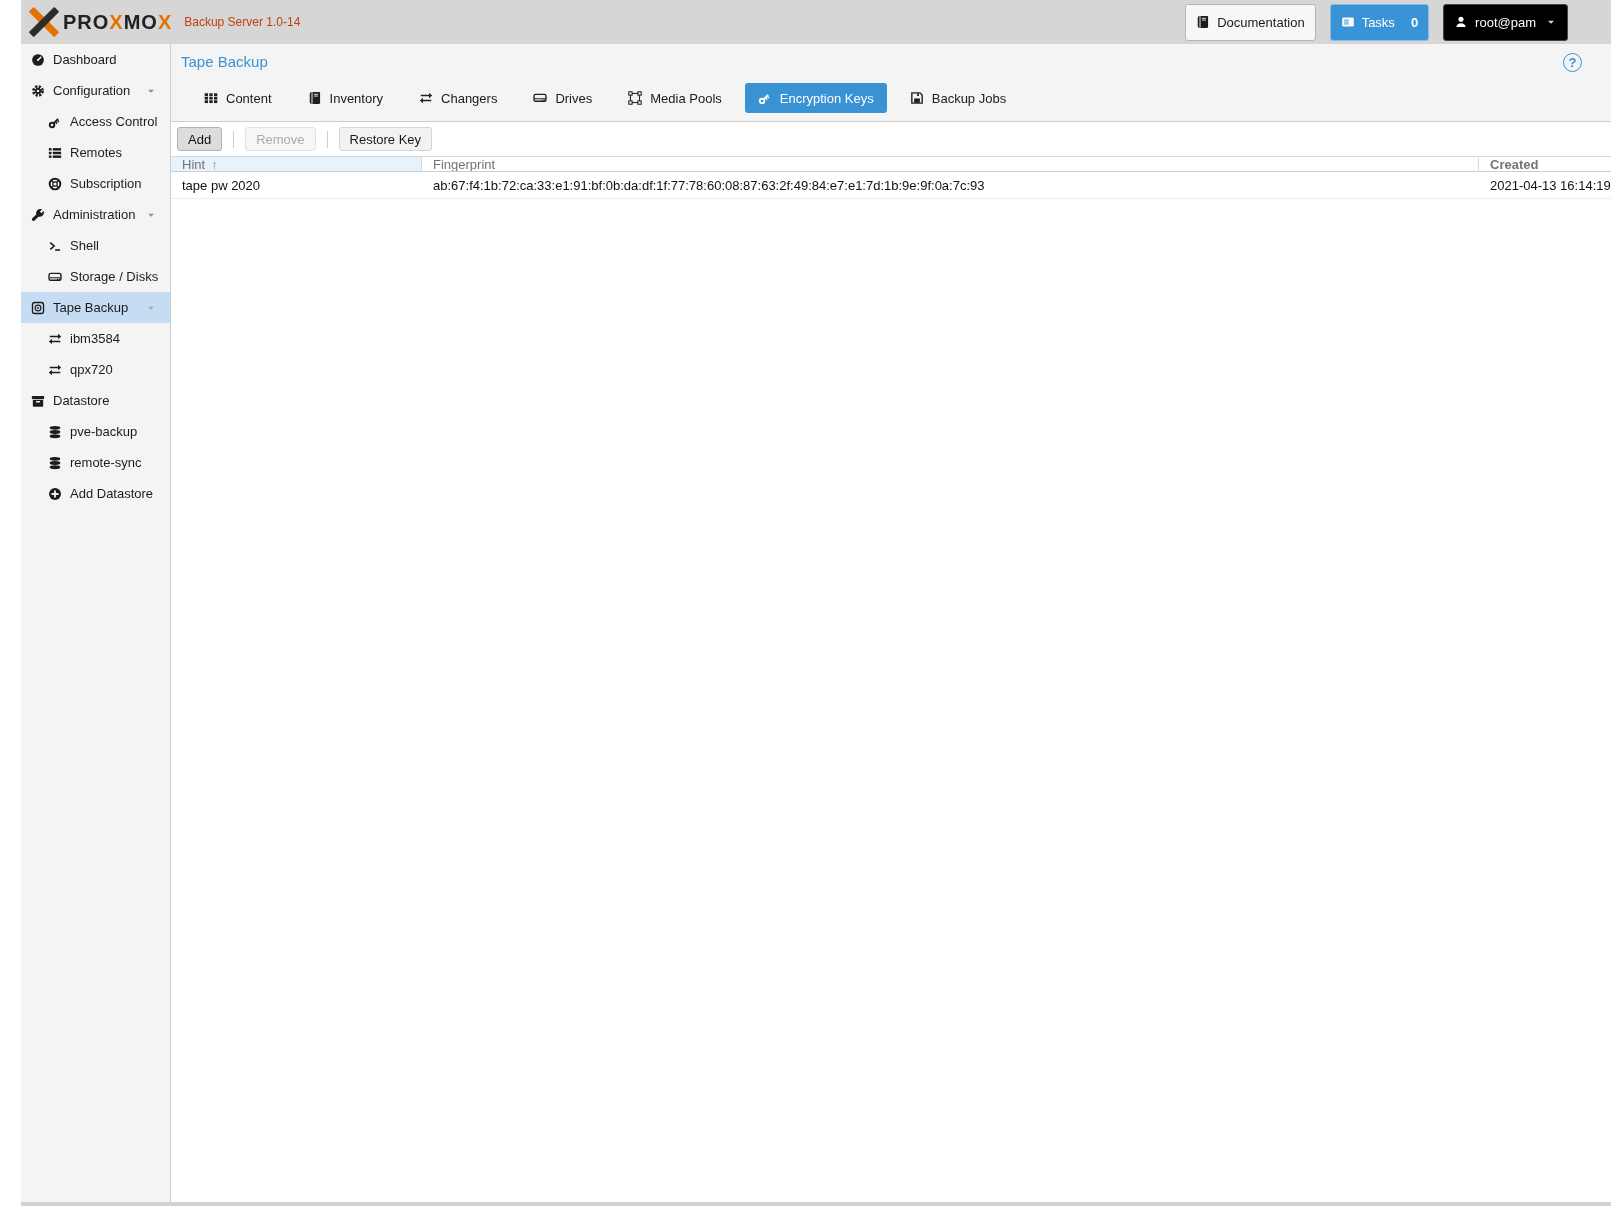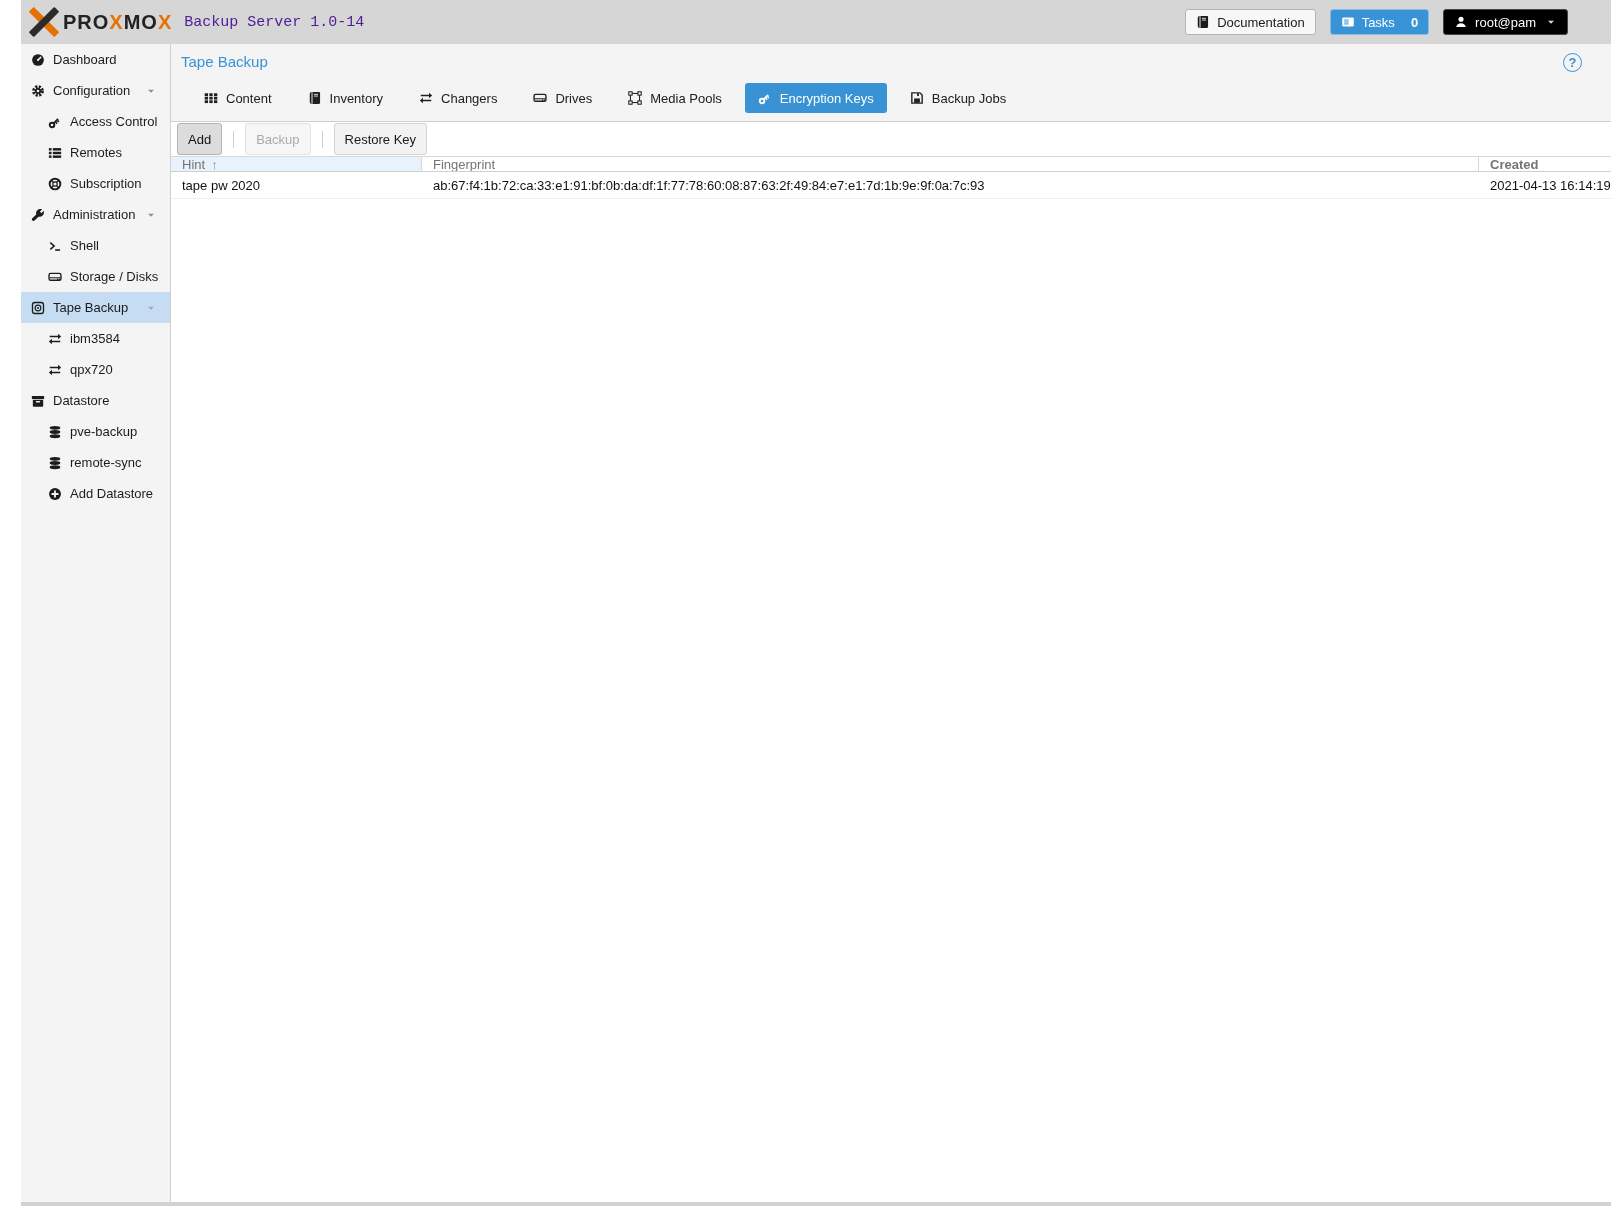--- a/index.html
+++ b/index.html
@@ -5,23 +5,23 @@
   * { box-sizing: border-box; margin: 0; padding: 0; }
   html, body { background: #fff; }
   body { font-family: "Liberation Sans", "DejaVu Sans", sans-serif; font-size: 13px; color: #1a1a1a; }
   .viewport { width: 1611px; height: 1206px; display: flex; flex-direction: column; overflow: hidden; background: #fff; margin-left: 21px; }
 
   
   .topbar { height: 44px; background: #d6d6d6; display: flex; align-items: center; padding: 0 0 0 8px; flex: 0 0 auto; }
   .logo { display: flex; align-items: center; gap: 4px; }
   .logo-wordmark { font-size: 20px; font-weight: bold; letter-spacing: 1px; color: #222; }
   .logo-wordmark .lx { color: #e57100; }
-  .app-title { margin-left: 12px; font-size: 15px; color: #4c1d95; font-family: Liberation Mono, monospace; }
+  .app-title { margin-left: 12px; font-size: 12px; color: #c2410c; }
   .topbar-right { margin-left: auto; display: flex; align-items: center; gap: 14px; margin-right: 64px; }
-  .tb-btn { display: flex; align-items: center; height: 26px; padding: 0 10px; border-radius: 3px; font-size: 13px; cursor: pointer; border: 1px solid transparent; }
+  .tb-btn { display: flex; align-items: center; height: 37px; padding: 0 10px; border-radius: 3px; font-size: 13px; cursor: pointer; border: 1px solid transparent; }
   .tb-btn .icon { margin-right: 7px; display: inline-flex; }
   .btn-doc { background: #f7f7f7; border-color: #b5b5b5; color: #1a1a1a; }
   .btn-tasks { background: #3994d7; border-color: #8abbe2; color: #fff; }
   .btn-tasks .count { margin-left: 16px; font-weight: bold; }
   .btn-user { background: #000000; border-color: #454545; color: #fff; }
   .btn-user .caret { margin-left: 9px; display: inline-flex; color: #d9d9d9; }
 
   
   .body-row { flex: 1 1 auto; display: flex; min-height: 0; }
   .bottom-strip { height: 4px; background: #d2d2d2; flex: 0 0 auto; }
@@ -46,21 +46,21 @@
   .tabs { display: flex; gap: 10px; margin: 11px 0 0 20px; }
   .tab { height: 30px; display: flex; align-items: center; padding: 0 13px; border-radius: 3px; cursor: pointer; color: #202020; white-space: nowrap; }
   .tab .icon { margin-right: 8px; display: inline-flex; }
   .tab.active { background: #3892d4; color: #fff; }
 
   .content-body { flex: 1 1 auto; margin-right: 4px; border-right: 1px solid #d4d4d4; display: flex; flex-direction: column; min-height: 0; }
 
   
   .toolbar { height: 34px; display: flex; align-items: center; padding: 0 6px; gap: 6px; flex: 0 0 auto; background: #fff; }
   .tb-sep { width: 1px; height: 17px; background: #cfcfcf; margin: 0 5px; }
-  .toolbar button { height: 32px; padding: 0 10px; border-radius: 3px; font-size: 13px; font-family: inherit; cursor: pointer; }
+  .toolbar button { height: 24px; padding: 0 10px; border-radius: 3px; font-size: 13px; font-family: inherit; cursor: pointer; }
   .toolbar button.normal { background: #f2f2f2; border: 1px solid #d4d4d4; color: #1a1a1a; }
   .toolbar button.primary { background: #dcdcdc; border: 1px solid #b3b3b3; color: #111; }
   .toolbar button.disabled { background: #f6f6f6; border: 1px solid #e2e2e2; color: #ababab; cursor: default; }
 
   
   .grid { flex: 0 0 auto; }
   .grid-header { display: flex; height: 16px; border-top: 1px solid #d8d8d8; border-bottom: 1px solid #cfcfcf; color: #747474; }
   .grid-header .hcell { display: flex; align-items: center; padding: 0 11px; border-right: 1px solid #d8d8d8; cursor: pointer; white-space: nowrap; overflow: hidden; }
   .grid-header .hcell:last-child { border-right: none; font-weight: bold; }
   .grid-header .hcell.sorted { background: #e8f2fc; }
@@ -419,21 +419,21 @@
               </span>
               <span>Backup Jobs</span>
             </div>
           </div>
       </div>
 
       <div class="content-body">
         <div class="toolbar">
             <button class="primary">Add</button>
             <div class="tb-sep"></div>
-            <button class="disabled">Backup</button>
+            <button class="disabled">Remove</button>
             <div class="tb-sep"></div>
             <button class="normal">Restore Key</button>
           </div>
 
         <div class="grid">
           <div class="grid-header">
               <div class="hcell c0 sorted">
                 <span>Hint</span>
                 <span class="sort-arrow">↑</span>
               </div>

